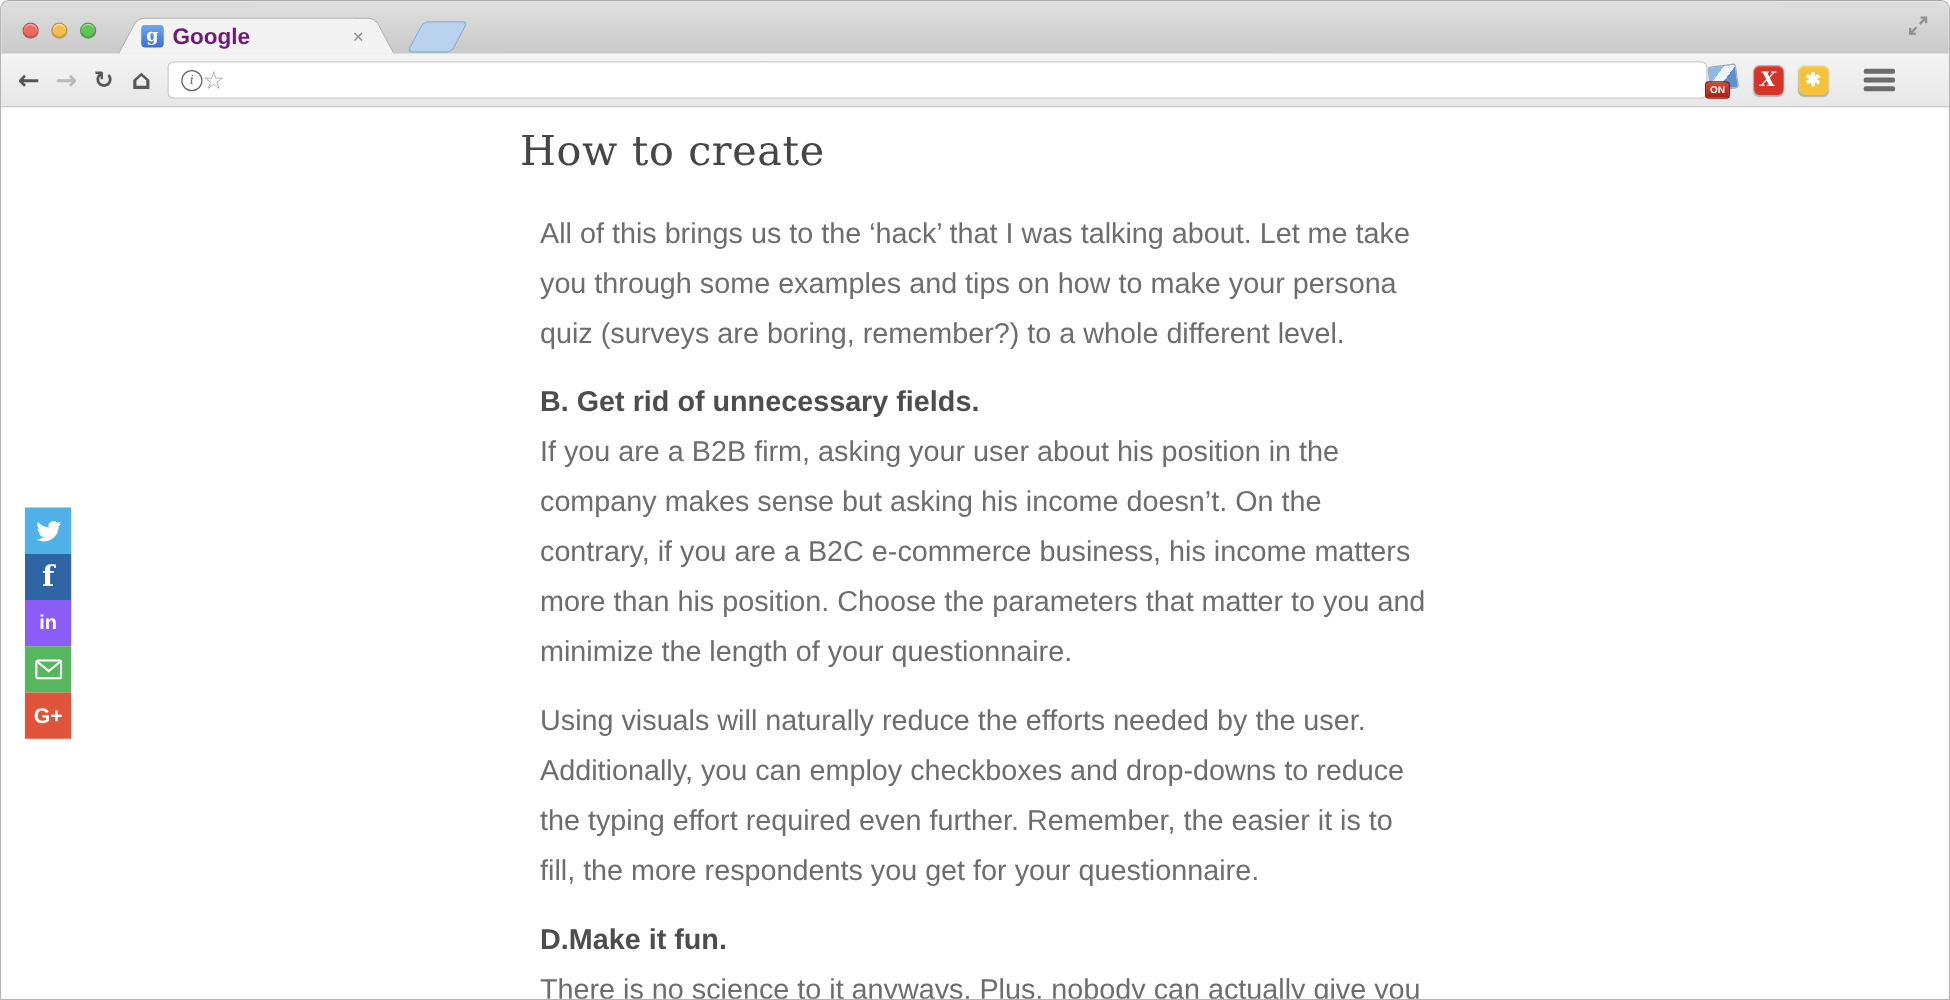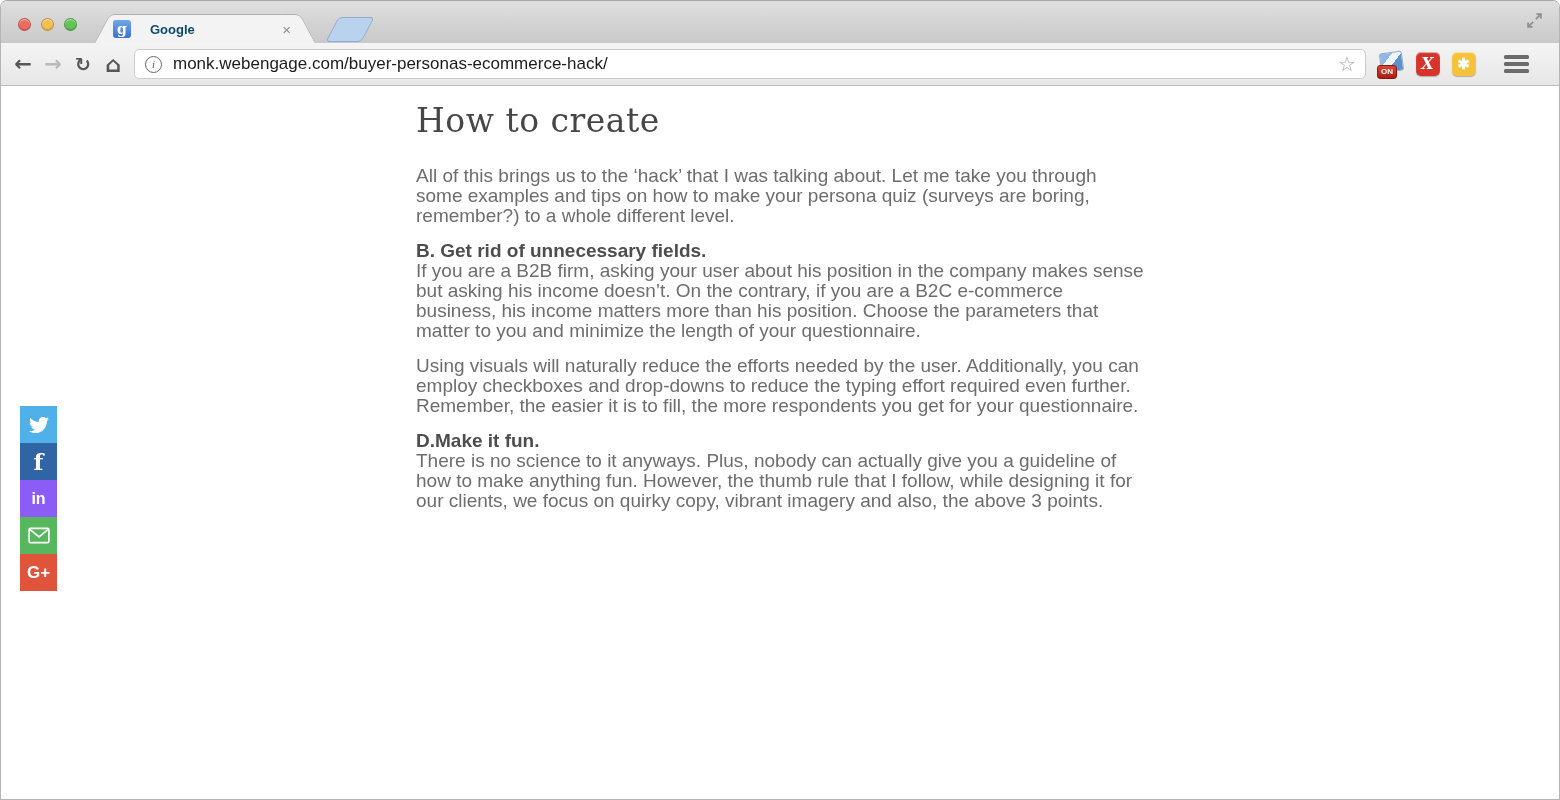--- a/index.html
+++ b/index.html
@@ -14,21 +14,21 @@
   .light.close{left:17px;} .light.min{left:40px;} .light.zoom{left:63px;}
   .tab{position:absolute;left:110px;top:13px;width:188px;height:29px;
        background:#f3f3f3;border-top:1px solid #b0b0b0;border-radius:5px 5px 0 0;
        display:flex;align-items:center;padding:0 6px 0 2px;box-sizing:border-box;z-index:2;}
   .tab::before,.tab::after{content:"";position:absolute;top:-1px;bottom:0;width:18px;background:#f3f3f3;z-index:-1;}
   .tab::before{left:-9px;transform:skewX(-28deg);border-top:1px solid #b0b0b0;border-left:1px solid #adadad;border-top-left-radius:6px;}
   .tab::after{right:-9px;transform:skewX(28deg);border-top:1px solid #b0b0b0;border-right:1px solid #adadad;border-top-right-radius:6px;}
   .favicon{width:18px;height:18px;border-radius:3px;background:linear-gradient(#6fa7ea,#3d6fd2);
            color:#fff;font-family:"DejaVu Serif",serif;font-size:14px;font-weight:bold;
            display:flex;align-items:center;justify-content:center;line-height:1;}
-  .tab-title{margin-left:19px;font-size:13px;font-weight:bold;color:#0c4a6e;flex:1;}
+  .tab-title{margin-left:7px;font-size:18px;font-weight:bold;color:#701a75;flex:1;}
   .tab-close{color:#8d8d8d;font-size:15px;line-height:1;cursor:pointer;padding:2px;}
   .newtab{position:absolute;left:331px;top:16px;width:34px;height:23px;background:#b9d3ef;
           border:1px solid #93aecd;border-radius:4px;transform:skewX(-28deg);cursor:pointer;}
   .fullscreen{position:absolute;right:16px;top:11px;cursor:pointer;}
   
   .toolbar{position:relative;height:42px;background:linear-gradient(#f4f4f4,#e7e7e7);
            border-bottom:1px solid #bcbcbc;display:flex;align-items:center;}
   .navbtn{width:30px;height:30px;display:flex;align-items:center;justify-content:center;
           font-family:"DejaVu Sans",sans-serif;font-size:21px;font-weight:bold;color:#575757;
           cursor:pointer;user-select:none;}
@@ -37,41 +37,41 @@
   .navbtn.reload{font-size:19px;}
   .navbtn.home{font-size:22px;margin-right:6px;}
   .omnibox{position:relative;flex:0 0 1232px;height:30px;background:#fff;border:1px solid #cdcdcd;
            border-radius:5px;box-sizing:border-box;display:flex;align-items:center;}
   .info-badge{margin-left:10px;width:15px;height:15px;border:1.5px solid #666;border-radius:50%;
               color:#666;font-size:10px;font-family:"DejaVu Serif",serif;font-style:italic;
               display:flex;align-items:center;justify-content:center;flex:none;}
   .url-input{flex:1;border:none;outline:none;background:transparent;margin-left:9px;
              font-size:17px;color:#1c1c1c;font-family:"Liberation Sans",sans-serif;}
   .star{margin-right:9px;font-size:20px;color:#a2a2a2;cursor:pointer;font-family:"DejaVu Sans",sans-serif;user-select:none;}
-  .ext-area{display:flex;align-items:center;margin-left:13px;gap:11px;}
+  .ext-area{display:flex;align-items:center;gap:11px;}
   .ext{position:relative;width:25px;height:25px;cursor:pointer;flex:none;}
   .ext-on-glyph{position:absolute;top:0;left:1px;width:21px;height:18px;border-radius:3px;
                 background:linear-gradient(135deg,#8cb9e8 0 32%,#eef4fb 32% 58%,#5d90cf 58%);
                 border:1px solid #9aa9bf;transform:rotate(-8deg);}
   .ext-badge{position:absolute;bottom:-2px;left:-2px;background:linear-gradient(#d8473a,#a91e12);
              color:#fff;font-size:8px;font-weight:bold;padding:1px 3px;border-radius:3px;
              border:1px solid #8c170d;line-height:1.2;}
   .ext-sq{width:24px;height:24px;margin:0 auto;border-radius:5px;display:flex;align-items:center;
           justify-content:center;color:#fff;font-weight:bold;
           box-shadow:inset 0 1px 1px rgba(255,255,255,.6), 0 1px 1px rgba(0,0,0,.25);}
   .ext-x .ext-sq{font-size:16px;font-family:"DejaVu Serif",serif;font-style:italic;}
   .ext-ast .ext-sq{font-size:15px;}
   .menu-btn{margin-left:28px;margin-right:13px;display:flex;flex-direction:column;gap:3px;cursor:pointer;}
   .menu-btn span{width:25px;height:4px;background:#6b6b6b;border-radius:1.5px;}
   
   .content{position:relative;height:714px;background:#fff;overflow:hidden;}
   .article{position:absolute;left:415px;top:0;width:728px;}
   .article h1{margin:12px 0 22px 0;font-family:"DejaVu Serif",serif;font-weight:400;
               font-size:33px;line-height:46px;color:#464646;letter-spacing:.5px;}
-  .article p,.article .section{margin:0 0 15px 0;font-size:19px;line-height:20px;color:#6d6d6d;}
+  .article p,.article .section{margin:0 0 15px 16px;font-size:23px;line-height:40px;color:#6d6d6d;}
   .sec-head{font-weight:bold;color:#4d4d4d;}
   
   .sharebar{position:absolute;left:19px;top:320px;width:37px;}
   .share-btn{display:flex;width:37px;height:37px;align-items:center;justify-content:center;
              color:#fff;cursor:pointer;}
   .share-btn .txt{font-weight:bold;line-height:1;}
   .share-fb .txt{font-size:23px;font-family:"DejaVu Serif",serif;}
   .share-in .txt{font-size:16px;}
   .share-gp .txt{font-size:17px;}
 </style>
@@ -105,21 +105,20 @@
   </div>
 
   <div class="toolbar">
     <span class="navbtn back">←</span>
     <span class="navbtn fwd">→</span>
     <span class="navbtn reload">↻</span>
     <span class="navbtn home">⌂</span>
 
     <div class="omnibox">
       <span class="info-badge">i</span>
-      <input class="url-input" readonly="" value="monk.webengage.com/buyer-personas-ecommerce-hack/" style="">
       <span class="star">☆</span>
     </div>
 
     <div class="ext-area">
       <span class="ext ext-on">
         <span class="ext-on-glyph"></span>
         <span class="ext-badge">ON</span>
       </span>
       <span class="ext ext-x">
         <span class="ext-sq" style="background-color: rgb(214, 52, 42);">X</span>

